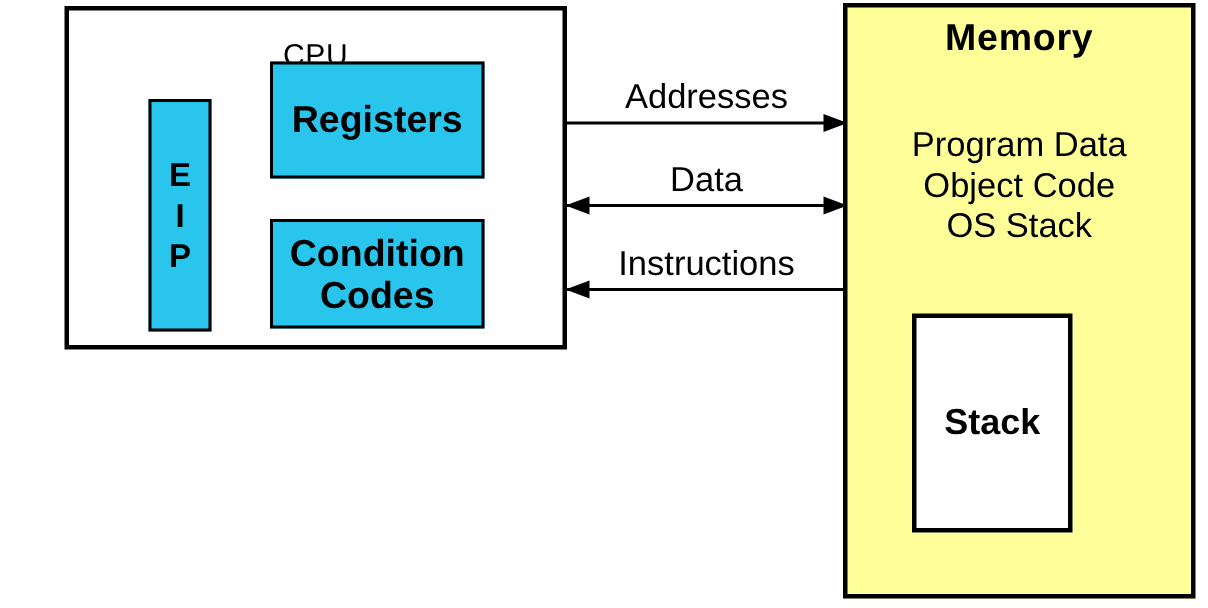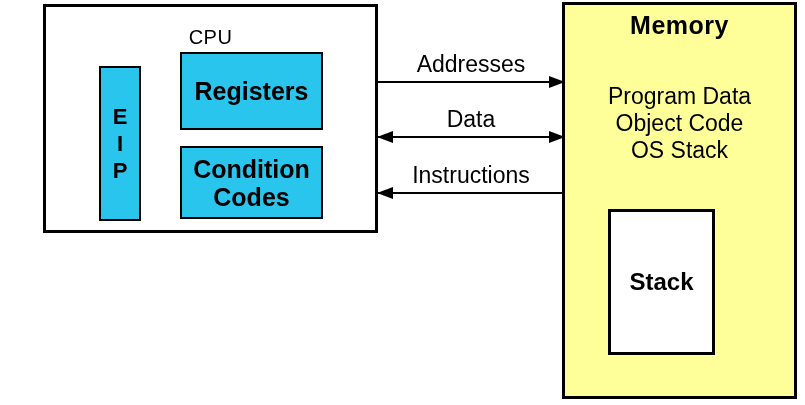--- a/index.html
+++ b/index.html
@@ -39,21 +39,21 @@
     width: 42px; height: 155px;
     background: var(--cpu-component-fill, #29C5EC);
     border: 2px solid var(--line-color, #000000);
     box-sizing: border-box;
     display: flex; flex-direction: column;
     justify-content: center; align-items: center;
     font-size: 22px; font-weight: bold; line-height: 27px;
   }
   .registers-box {
     position: absolute;
-    left: 134px; top: 45px;
+    left: 134px; top: 34px;
     width: 143px; height: 78px;
     background: var(--cpu-component-fill, #29C5EC);
     border: 2px solid var(--line-color, #000000);
     box-sizing: border-box;
     display: flex; justify-content: center; align-items: center;
     font-size: 25px; font-weight: bold;
   }
   .cc-box {
     position: absolute;
     left: 134px; top: 139px;

